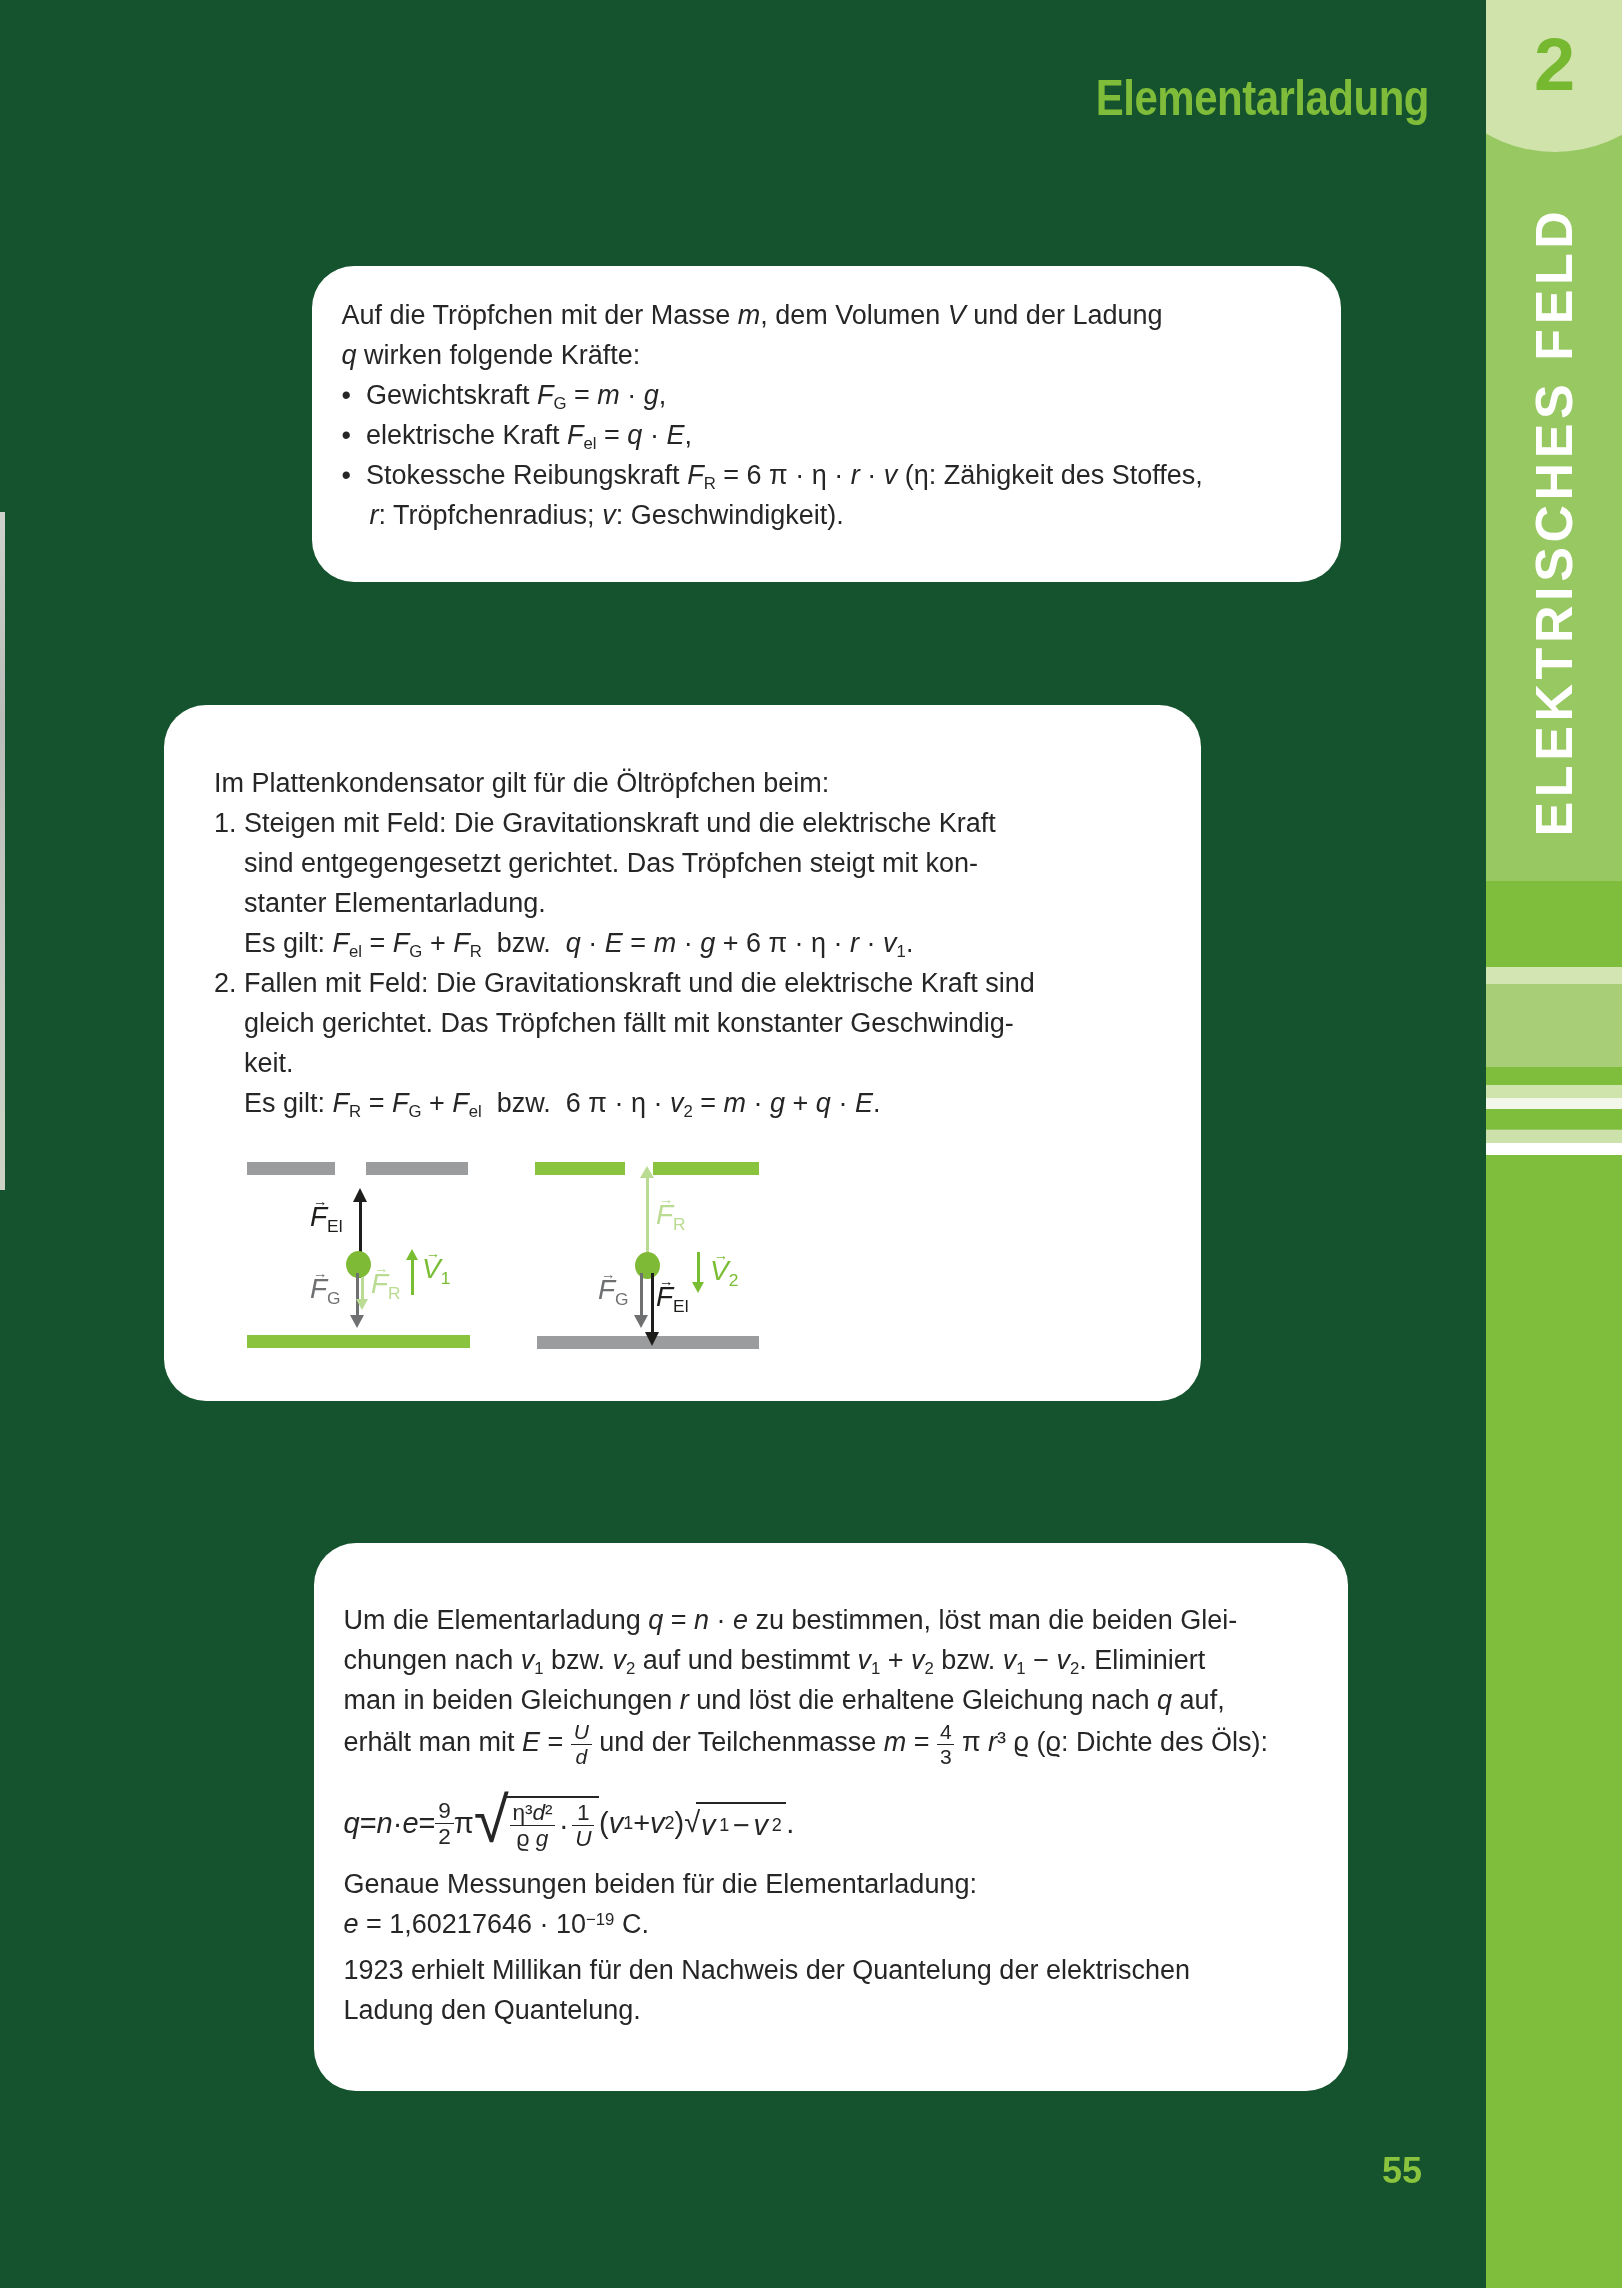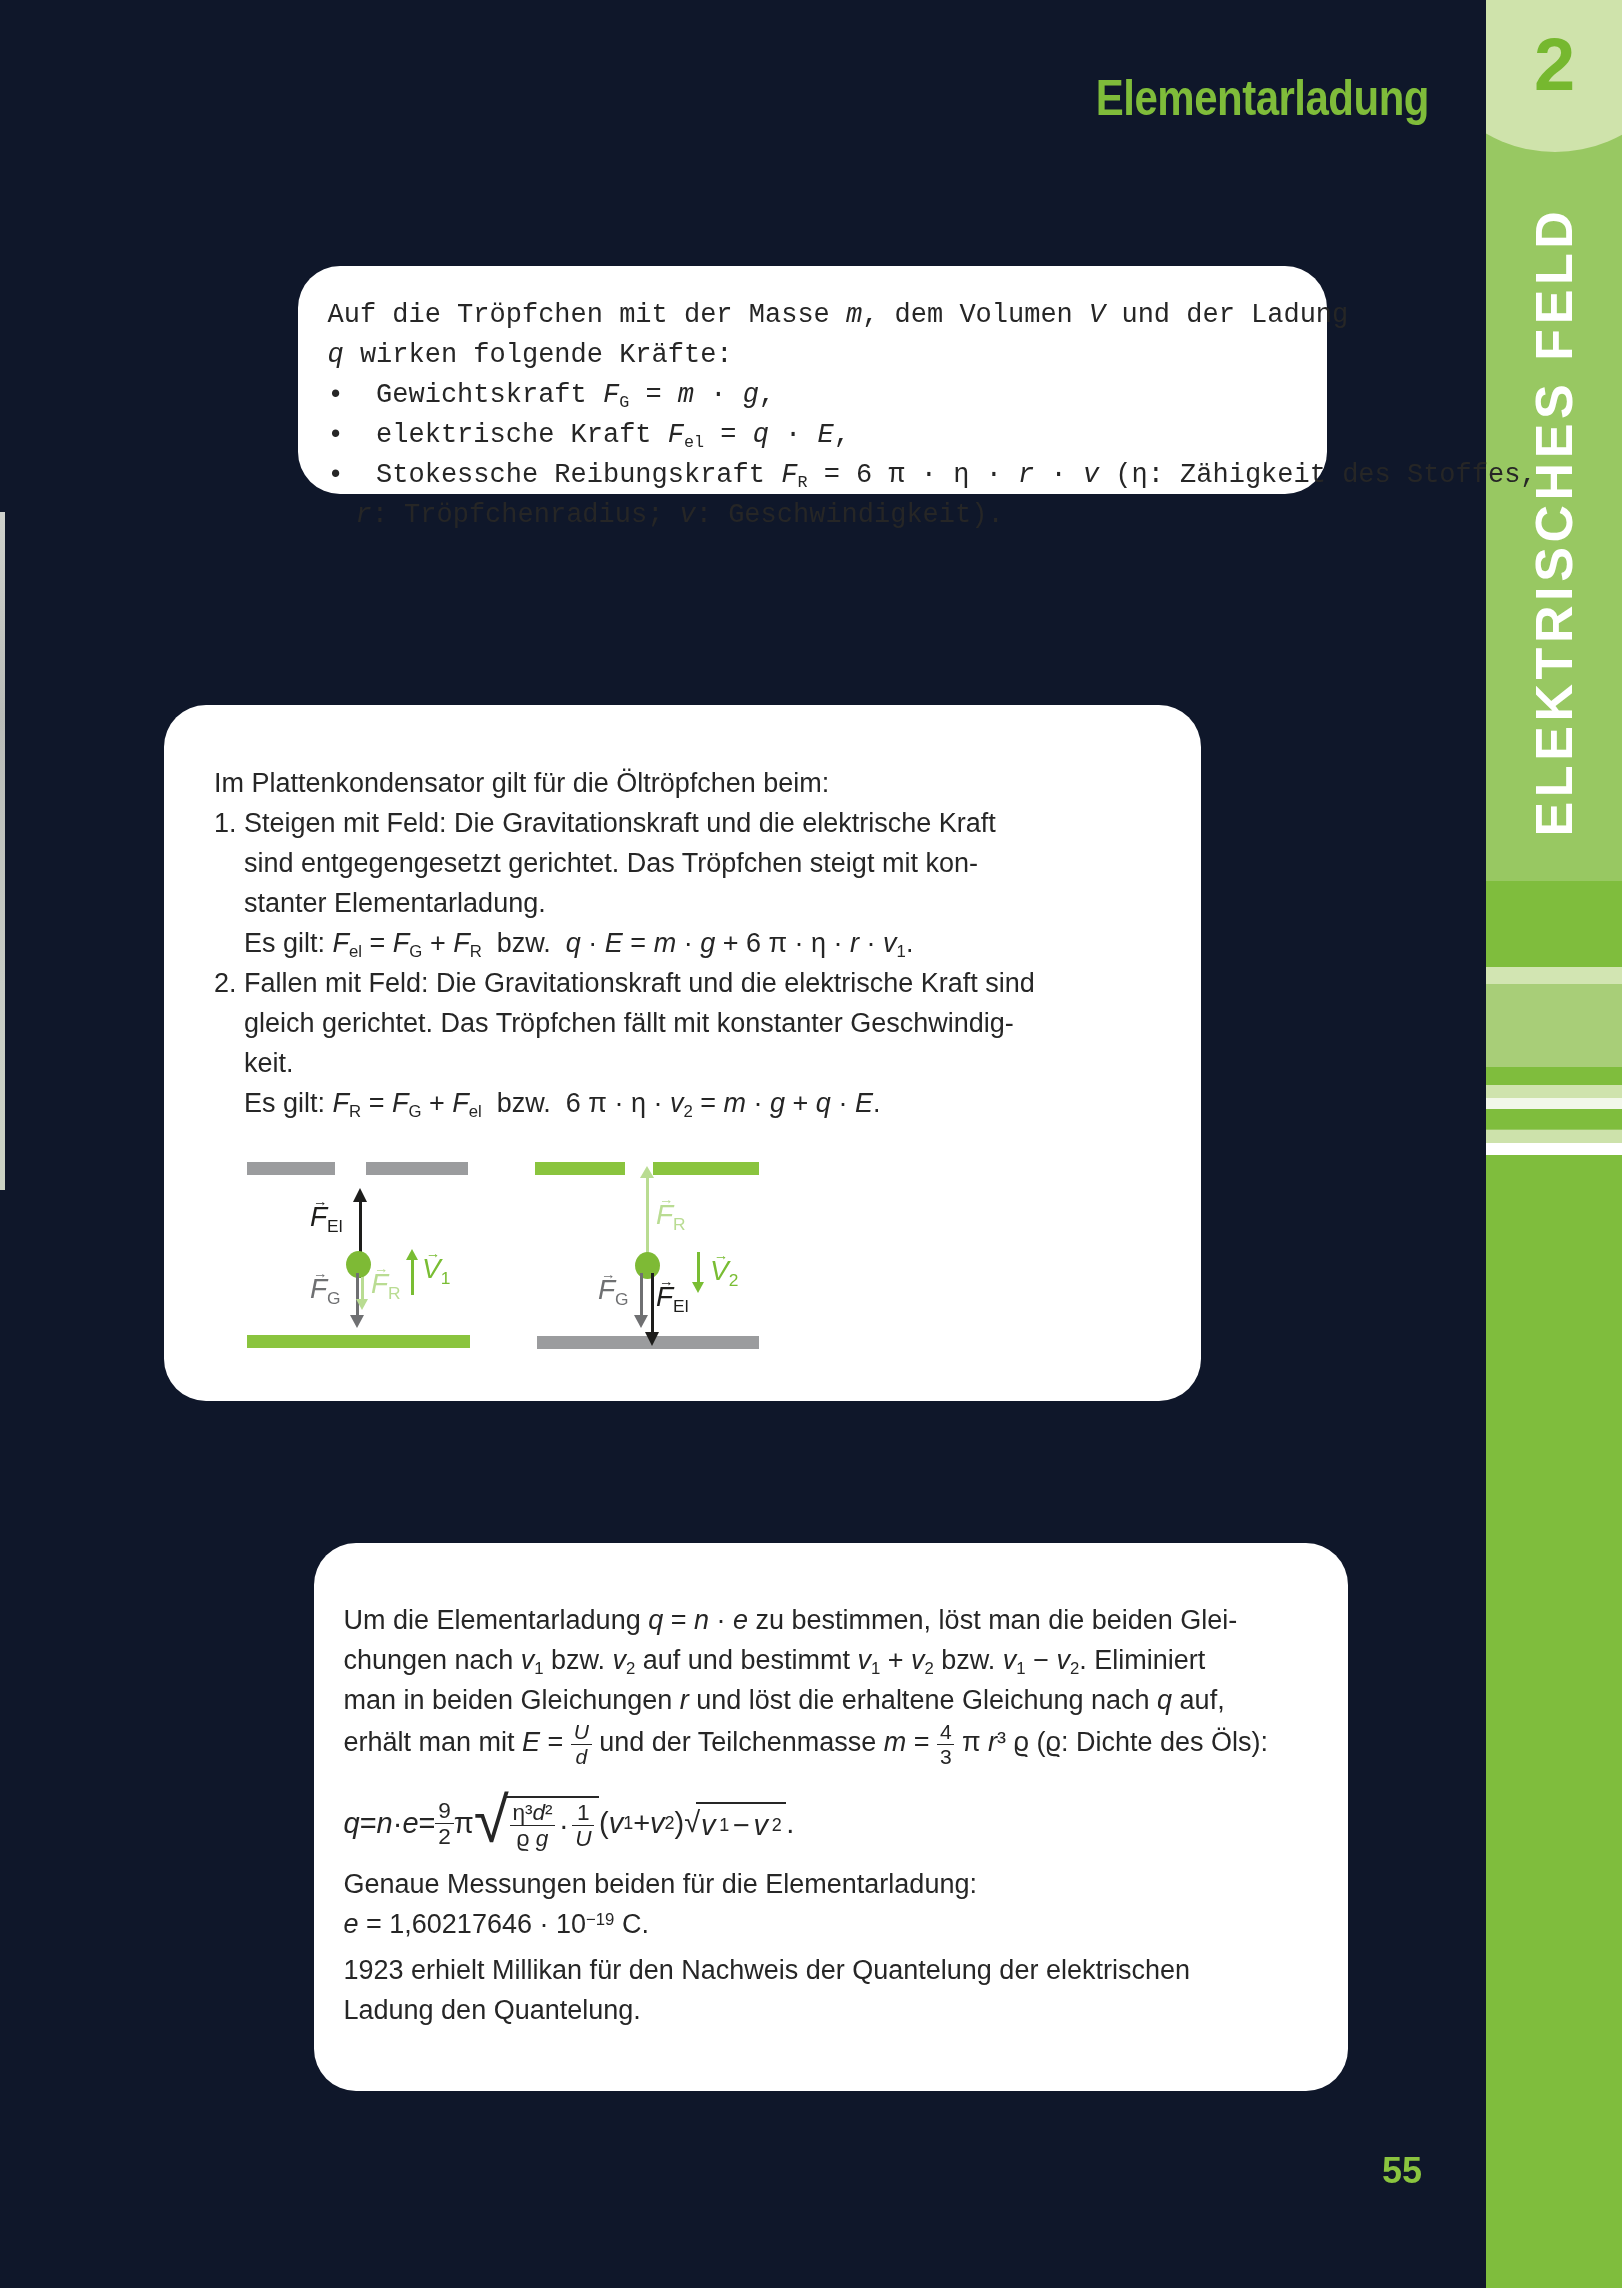--- a/index.html
+++ b/index.html
@@ -1,16 +1,16 @@
 <!DOCTYPE html>
 <html style="font-size:14.8px"><head>
 <meta charset="utf-8">
 <style>
   html,body{margin:0;padding:0;background:#dbe8c5;}
-  .page{position:relative;width:1623px;height:2289px;background:#0f172a;overflow:hidden;
+  .page{position:relative;width:1623px;height:2289px;background:#14532d;overflow:hidden;
         font-family:"Liberation Sans",sans-serif;color:#262626;}
 
   
   .edge-strip{position:absolute;left:0;top:512px;width:4.6px;height:678px;
         background:linear-gradient(180deg,#cfd2cc,#b9bcb8 30%,#c8ccc5 70%,#ccd3c4);}
 
   
   .title{position:absolute;right:194px;top:79px;font-size:42px;font-weight:bold;color:#7fbc3a;
          transform:scaleY(1.18);transform-origin:bottom;letter-spacing:-0.5px;}
 
@@ -23,21 +23,21 @@
   .vlabel{position:absolute;left:-255px;top:494px;width:646px;height:55px;line-height:55px;
         transform:rotate(-90deg);text-align:center;color:#ffffff;font-weight:bold;
         font-size:52px;letter-spacing:4.6px;white-space:nowrap;}
   .stripe{position:absolute;left:0;width:137px;}
 
   
   .box{position:absolute;background:#ffffff;border-radius:42px;font-size:27px;line-height:40px;}
   .tl{white-space:nowrap;}
   .ind{padding-left:28px;}
   .ind2{padding-left:30px;}
-  #box1{left:298px;top:266px;width:1029px;height:228px;padding:29px 0 0 29.5px;box-sizing:border-box;font-family:Liberation Mono, monospace;}
+  #box1{left:312px;top:266px;width:1029px;height:316px;padding:29px 0 0 29.5px;box-sizing:border-box;}
   #box2{left:164px;top:705px;width:1037px;height:696px;padding:58px 0 0 50px;box-sizing:border-box;}
   #box3{left:314px;top:1543px;width:1034px;height:548px;padding:57px 0 0 29.5px;box-sizing:border-box;}
 
   sub{font-size:0.62em;vertical-align:-0.32em;line-height:0;font-style:normal;}
   sup{font-size:0.62em;vertical-align:0.5em;line-height:0;}
   i{font-style:italic;}
 
   .frac{display:inline-block;vertical-align:middle;text-align:center;font-size:0.78em;line-height:1.12;}
   .frac .num{display:block;border-bottom:1.8px solid #262626;padding:0 2.8px;}
   .frac .den{display:block;padding:0 2.8px;}

